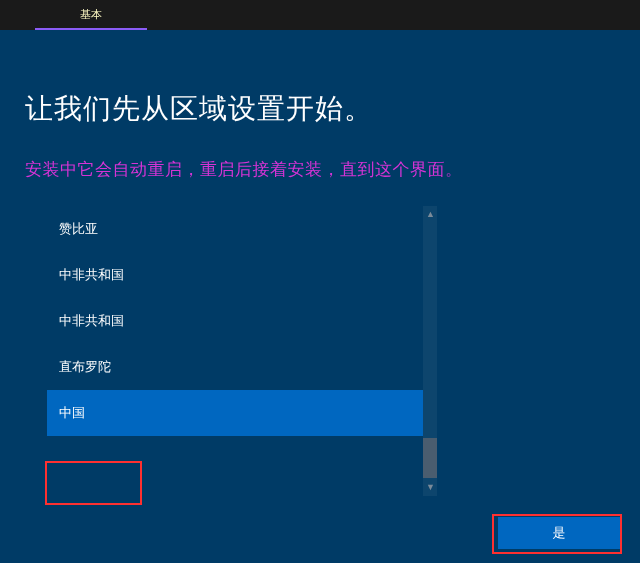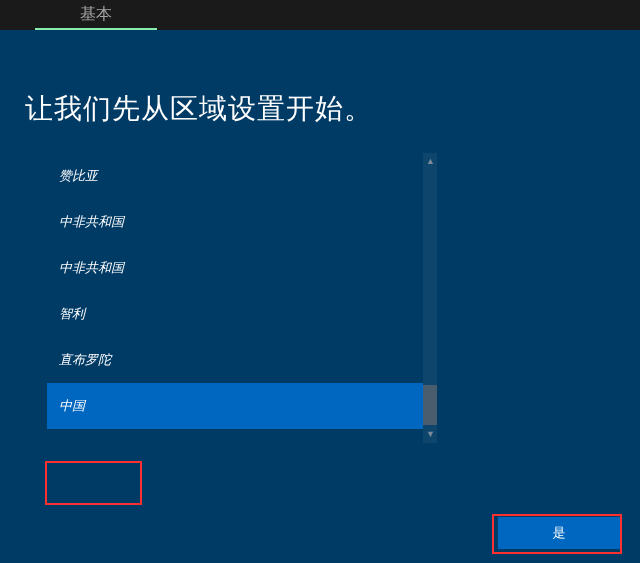--- a/index.html
+++ b/index.html
@@ -22,24 +22,24 @@
       display: flex;
       align-items: center;
     }
     .tab-container {
       margin-left: 35px;
       height: 100%;
       display: flex;
       align-items: center;
     }
     .tab {
-      color: #a3a3a3;
-      font-size: 16px;
+      color: #fef9c3;
+      font-size: 11px;
       padding: 7px 45px;
-      border-bottom: 2px solid #86efac;
+      border-bottom: 2px solid #8b5cf6;
       height: 100%;
       display: flex;
       align-items: center;
     }
     .content {
       padding: 60px 25px 8px 25px;
     }
     .page-title {
       color: #fff;
       font-size: 28px;
@@ -57,21 +57,20 @@
       margin-left: 22px;
       width: 390px;
       height: 290px;
       position: relative;
       overflow: hidden;
     }
     .region-list {
       width: 376px;
       height: 100%;
       overflow-y: auto;
-      font-style: italic;
     }
     .region-item {
       color: #fff;
       font-size: 13px;
       padding: 14px 12px;
       cursor: pointer;
     }
     .region-item.selected {
       background: #0067c0;
       position: relative;
@@ -137,27 +136,27 @@
 <body>
 
 <div class="top-bar">
   <div class="tab-container">
     <div class="tab">基本</div>
   </div>
 </div>
 
 <div class="content">
   <h1 class="page-title">让我们先从区域设置开始。</h1>
+  <div class="annotation">安装中它会自动重启，重启后接着安装，直到这个界面。</div>
 
   <div class="list-container">
     <div class="region-list">
       <div class="region-item">赞比亚</div>
       <div class="region-item">中非共和国</div>
       <div class="region-item">中非共和国</div>
-      <div class="region-item">智利</div>
       <div class="region-item">直布罗陀</div>
       <div class="region-item selected">中国</div>
     </div>
     <div class="scrollbar-track">
       <div class="scroll-arrow up">▲</div>
       <div class="scrollbar-thumb"></div>
       <div class="scroll-arrow down">▼</div>
     </div>
   </div>
 </div>

